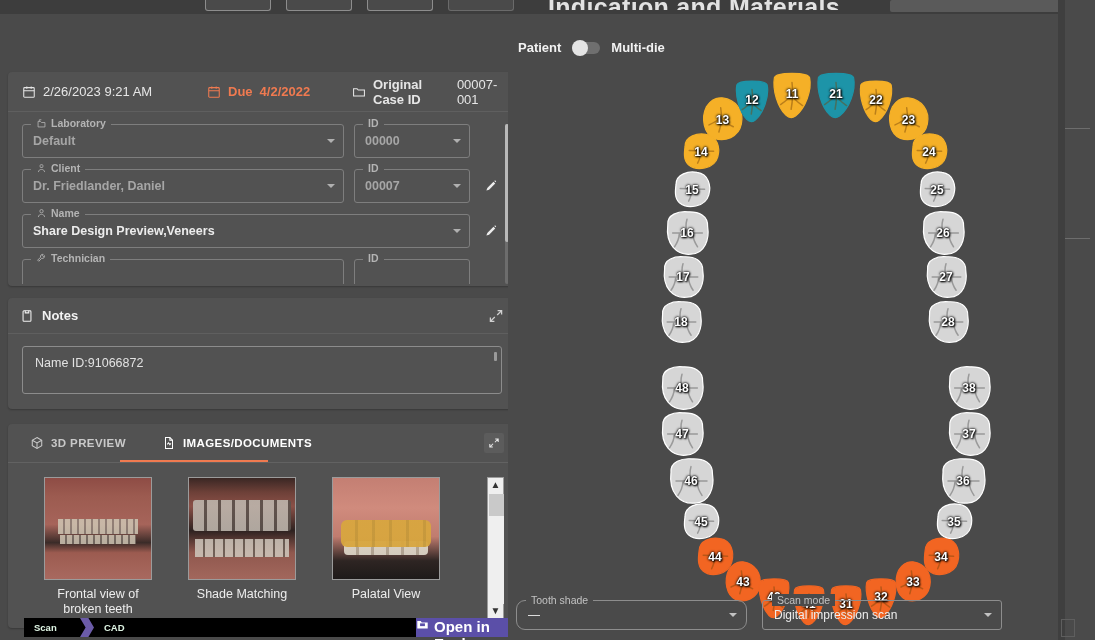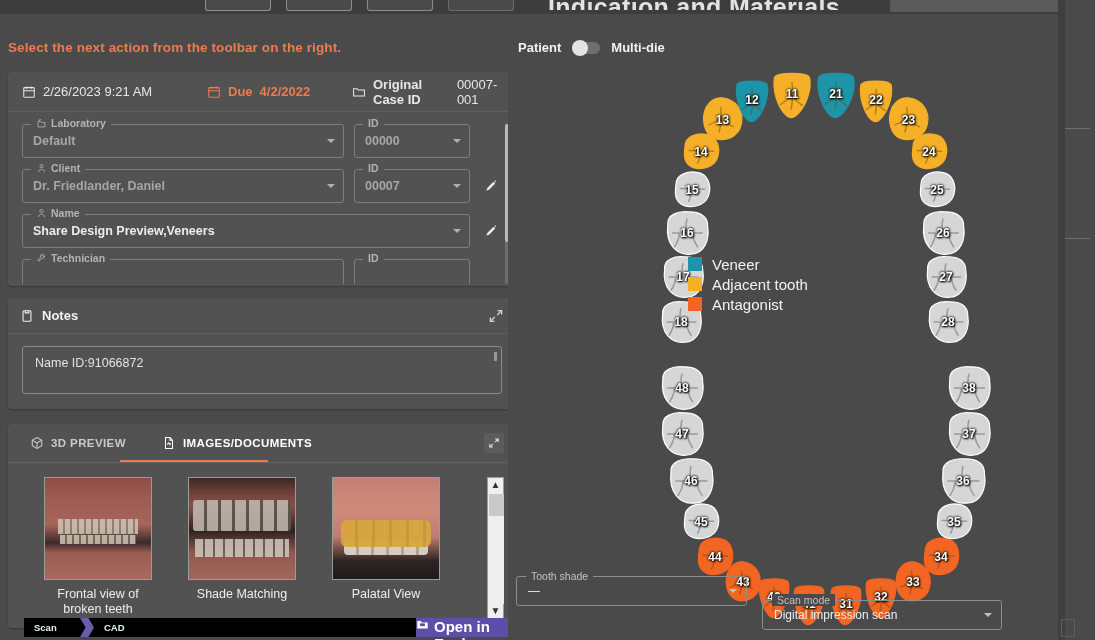--- a/index.html
+++ b/index.html
@@ -221,22 +221,22 @@
 
   .bottomSelects { position:absolute; left:8px; bottom:10px; width:502px; display:flex; gap:15px; }
   .sel {
     position:relative; height:30px; border:1px solid #8d8d8d; border-radius:3px;
     display:flex; align-items:center; padding:0 26px 0 11px; color:#ededed; font-size:12px;
   }
   .sel .legendS {
     position:absolute; left:9px; top:-7px; background:#4a4a4a; padding:0 5px;
     font-size:10.5px; color:#c2c2c2;
   }
-  .sel.shade { width:231px; }
-  .sel.scan  { width:240px;margin-top:24px; }
+  .sel.shade { width:231px;border-radius:9px; }
+  .sel.scan  { width:240px; }
   .selcaret {
     position:absolute; right:9px; top:50%; margin-top:-2px; width:0;height:0;
     border-left:4px solid transparent;border-right:4px solid transparent;border-top:4px solid #c2c2c2;
   }
 
   
   .toolbar { position:absolute; left:1058px; top:0; width:37px; height:640px; background:#4a4a4a; border-left:1px solid #3f3f3f; }
   .toolbar .sep { position:absolute; left:6px; width:25px; height:1px; background:#6d6d6d; }
   .toolbar .sep.s1 { top:128px; }
   .toolbar .sep.s2 { top:238px; }
@@ -252,21 +252,20 @@
     <div class="tabstub t1"></div>
     <div class="tabstub t2"></div>
     <div class="tabstub t3"></div>
     <div class="tabstub t4"></div>
     <div class="titlestub">Indication and Materials</div>
     <div class="hdrstub"></div>
   </div>
 
   <div class="left">
 
-    <div class="banner">Select the next action from the toolbar on the right.</div>
 
     <div class="card card-info">
 
       <div class="inforow">
         <div class="seg date">
           <span class="ico">
             <svg viewBox="0 0 16 16" fill="none" stroke="#e6e6e6" stroke-width="1.2">
               <rect x="2" y="3" width="12" height="11" rx="1"></rect>
                 <path d="M2 6.5h12M5.5 1.6v2.6M10.5 1.6v2.6"></path>
             </svg>
@@ -776,34 +775,20 @@
             <path d="M4.800000000000001,14.72 C3.84,4.6000000000000005 15.36,0.92 24.96,1.84 C36,1.38 45.12,5.52 44.64,16.56 C46.56,28.52 42.24,43.699999999999996 27.839999999999996,44.16 C13.440000000000001,45.54 2.4000000000000004,34.04 4.800000000000001,14.72 Z" fill="#d6d6d6" stroke="#ffffff" stroke-width="1.2" stroke-linejoin="round"></path>
             <path d="M9.600000000000001,23 Q26.48,23 39.36,23" fill="none" stroke="#8f8f8f" stroke-width="1.5" stroke-linecap="round" opacity=".85"></path>
             <path d="M24,9.200000000000001 Q22,16.1 24,23" fill="none" stroke="#8f8f8f" stroke-width="1.5" stroke-linecap="round" opacity=".85"></path>
             <path d="M16.32,23.92 Q15.92,30.360000000000003 11.52,36.800000000000004" fill="none" stroke="#8f8f8f" stroke-width="1.5" stroke-linecap="round" opacity=".85"></path>
             <path d="M29.759999999999998,23.92 Q30.159999999999997,30.360000000000003 34.56,36.800000000000004" fill="none" stroke="#8f8f8f" stroke-width="1.5" stroke-linecap="round" opacity=".85"></path>
           </svg>
           <span class="tnum">38</span>
         </div>
       </div>
 
-    <div class="legend">
-      <div class="lrow">
-        <span class="sw" id="lg0" style="background: rgb(29, 148, 168);"></span>
-        <span class="ltx">Veneer</span>
-      </div>
-      <div class="lrow">
-        <span class="sw" id="lg1" style="background: rgb(245, 176, 39);"></span>
-        <span class="ltx">Adjacent tooth</span>
-      </div>
-      <div class="lrow">
-        <span class="sw" id="lg2" style="background: rgb(242, 101, 34);"></span>
-        <span class="ltx">Antagonist</span>
-      </div>
-    </div>
 
     <div class="bottomSelects">
       <div class="sel shade">
         <span class="legendS">Tooth shade</span>
         <span>—</span>
         <span class="selcaret"></span>
       </div>
       <div class="sel scan">
         <span class="legendS">Scan mode</span>
         <span>Digital impression scan</span>

